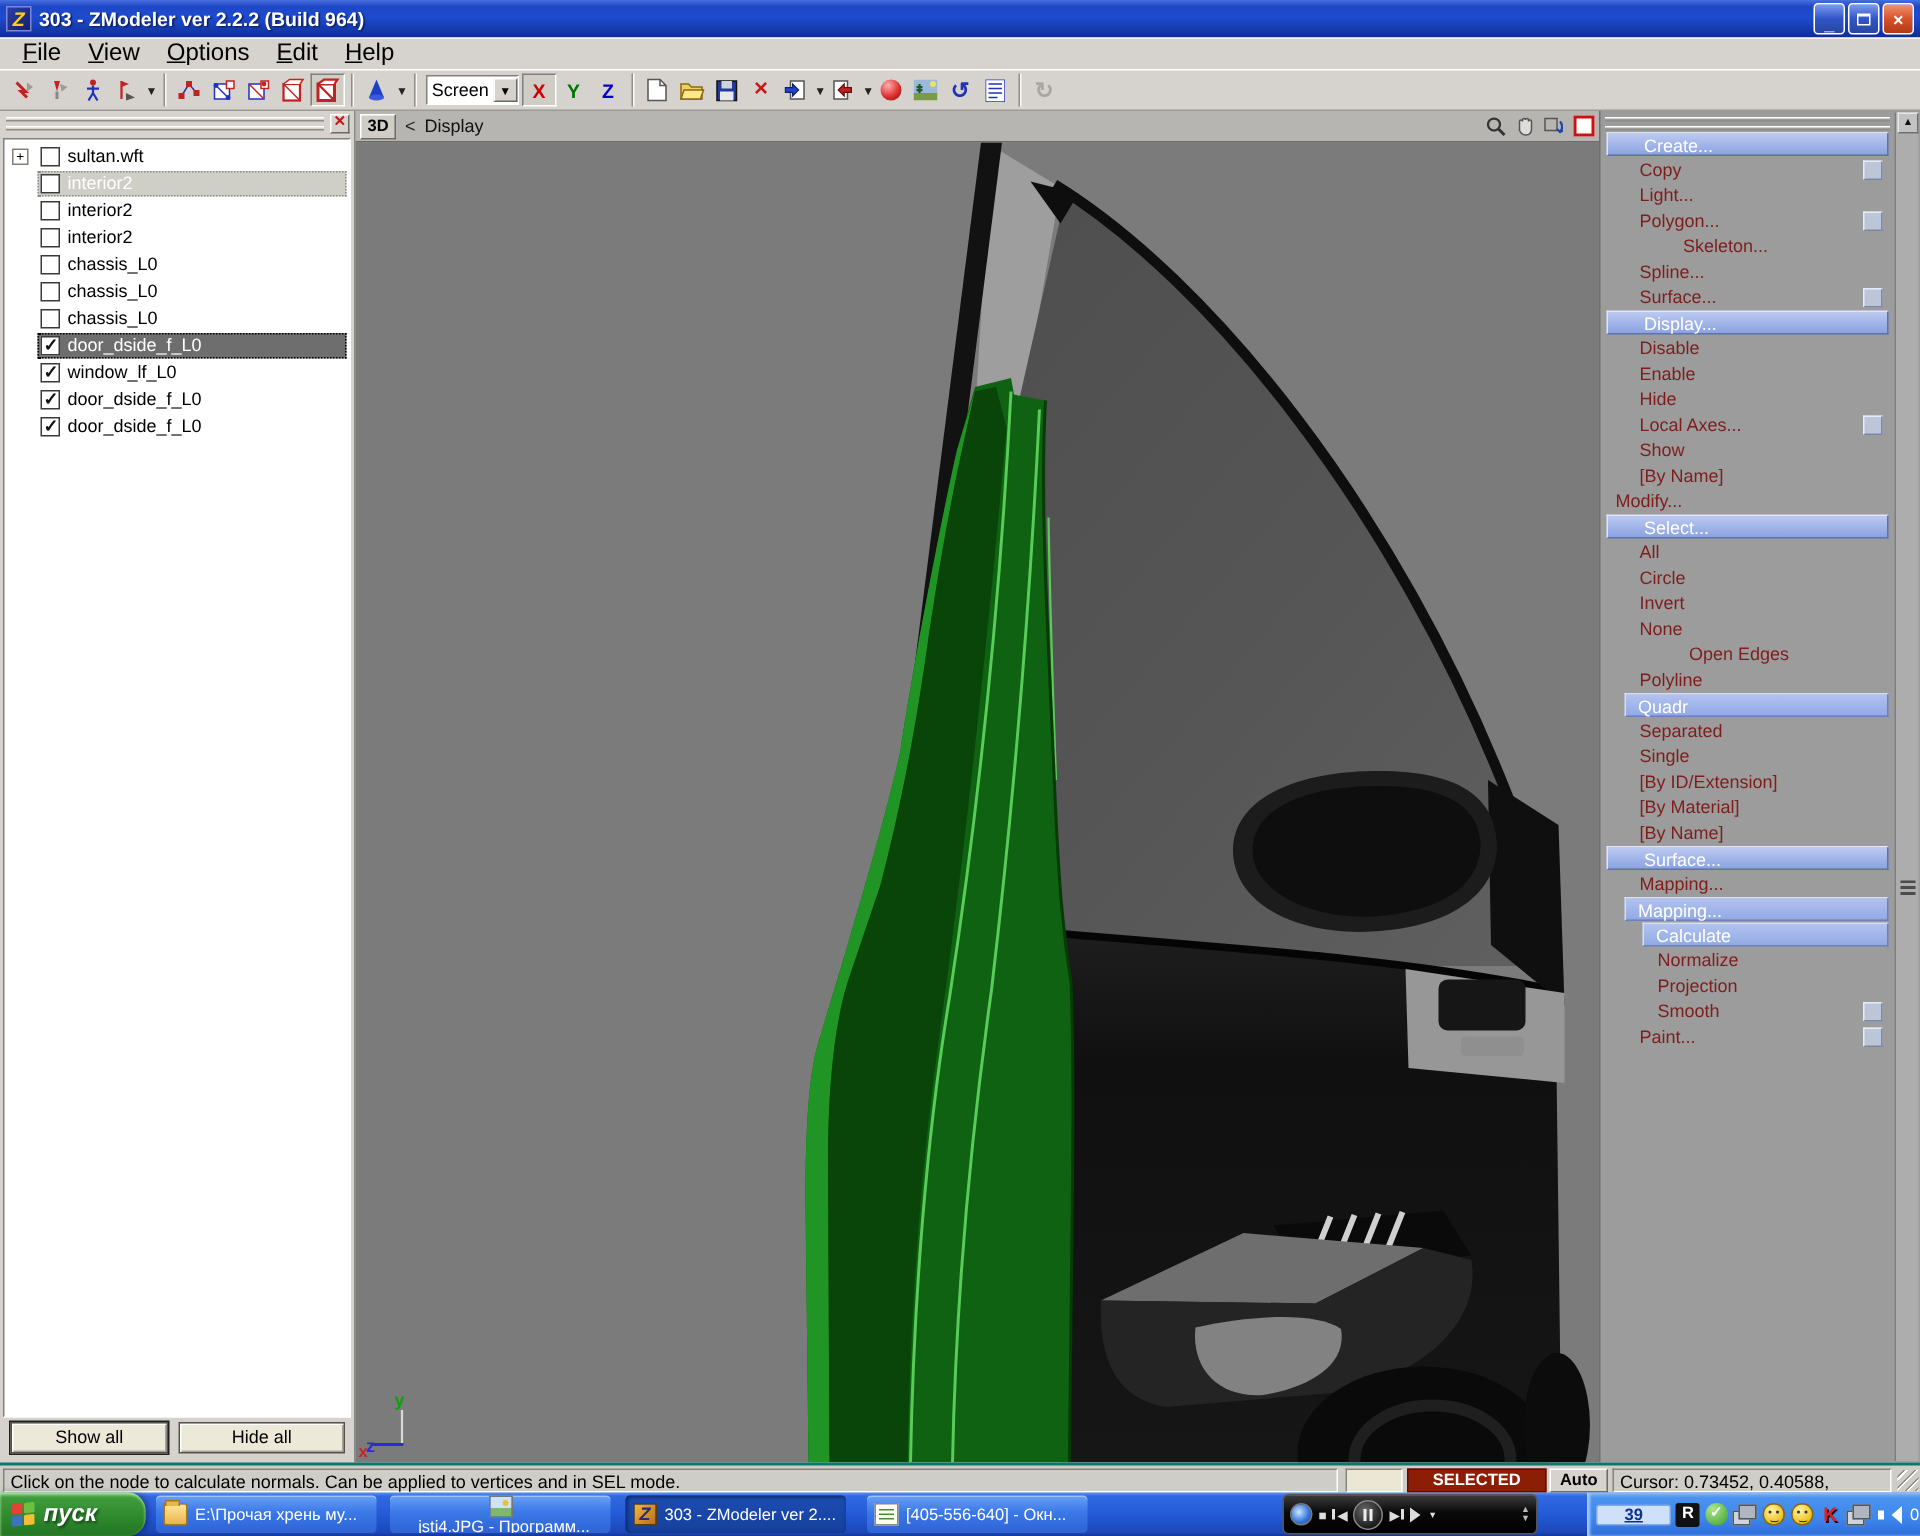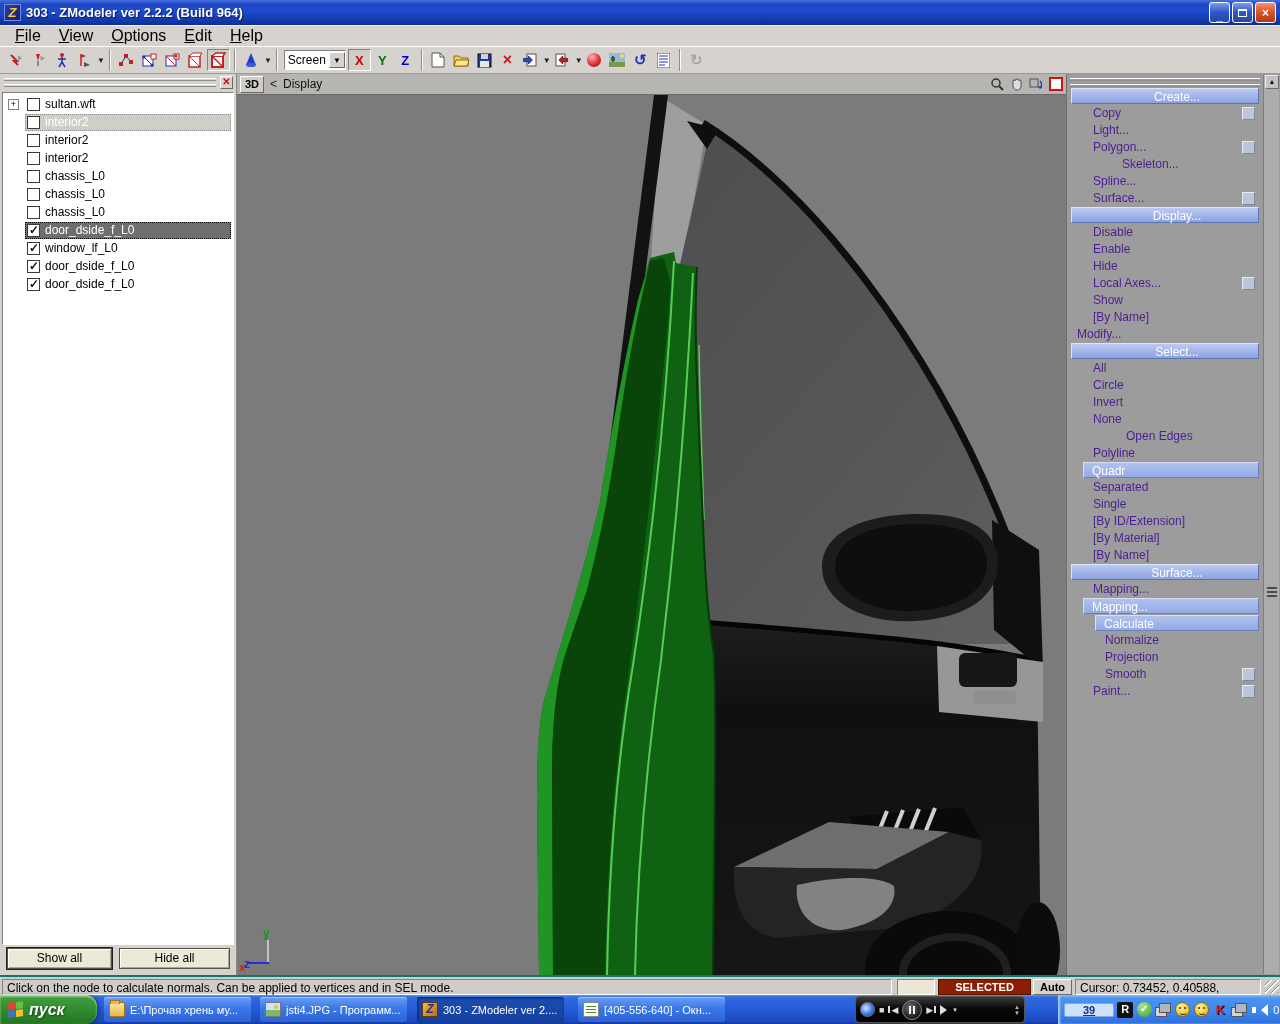--- a/index.html
+++ b/index.html
@@ -74,24 +74,24 @@
   .vp-ico { width:16px; height:16px; display:flex; align-items:center; justify-content:center; }
   #vp-solo { width:14px; height:14px; border:2px solid #cc1111; background:#fff; margin-left:3px; }
   #vp-canvas { position:absolute; left:0; top:21px; width:829px; height:880px; }
 
   
   #rightpanel { position:absolute; left:1066px; top:74px; width:214px; height:901px; background:#9c9c9c;
     border-left:1px solid #6f6f6f; }
   #cmd-list { position:absolute; left:2px; top:14px; right:19px; }
   .cmd-row { position:relative; height:17px; font-size:12px; color:#000; line-height:16px; }
   .cmd-header { position:absolute; left:2px; right:2px; top:0; height:16px; padding-left:24px; color:#fff;
-    background:linear-gradient(180deg,#bcc9f2,#8ba3e0); border:1px solid; border-color:#dde4f8 #5c73b2 #5c73b2 #dde4f8;text-align:center; }
+    background:linear-gradient(180deg,#bcc9f2,#8ba3e0); border:1px solid; border-color:#dde4f8 #5c73b2 #5c73b2 #dde4f8; }
   .cmd-sel { position:absolute; right:2px; top:0; height:16px; padding-left:8px; color:#fff;
     background:linear-gradient(180deg,#b2c2f0,#92aae4); border:1px solid; border-color:#d5def6 #6b81bc #6b81bc #d5def6; }
-  .cmd-plain { position:absolute; top:0; height:16px; color:#4c1d95; }
+  .cmd-plain { position:absolute; top:0; height:16px; color:#7f1d1d; }
   .cmd-box { position:absolute; right:6px; top:2px; width:13px; height:13px; background:#bdc5d9;
     border:1px solid; border-color:#e6ebf8 #7d88a6 #7d88a6 #e6ebf8; }
   #cmd-scroll { position:absolute; right:1px; top:1px; width:16px; bottom:1px; background:#adadad; border-left:1px solid #7d7d7d; }
   #cmd-scroll .up { position:absolute; left:1px; top:0; width:14px; height:14px; background:#c2c2c2;
     border:1px solid; border-color:#e8e8e8 #6e6e6e #6e6e6e #e8e8e8; font-size:7px; text-align:center; line-height:12px; color:#111; }
   #cmd-grip { position:absolute; left:3px; top:512px; width:10px; height:11px;
     background:repeating-linear-gradient(180deg,#4c4c4c 0 2px,#adadad 2px 4px); }
 
   
   #statusbar { position:absolute; left:0; top:975px; width:1280px; height:20px; background:#cfcdc7; border-top:2px solid #0f766e; }
@@ -664,21 +664,21 @@
         <span style="background:#3f73bf"></span>
           <span style="background:#f0c030"></span>
       </div>
       <span id="start-label">пуск</span>
     </div>
     <div id="tasks">
         <div class="task" style="left: 104px;">
           <span class="ticon folder"></span>
           <span class="tlabel">E:\Прочая хрень му...</span>
         </div>
-        <div class="task" style="left: 260px;">
+        <div class="task" style="left: 260px; flex-direction: column;">
           <span class="ticon image"></span>
           <span class="tlabel">jsti4.JPG - Программ...</span>
         </div>
         <div class="task active" style="left: 417px;">
           <span class="ticon zmodeler">Z</span>
           <span class="tlabel">303 - ZModeler ver 2....</span>
         </div>
         <div class="task" style="left: 578px;">
           <span class="ticon notes"></span>
           <span class="tlabel">[405-556-640] - Окн...</span>

